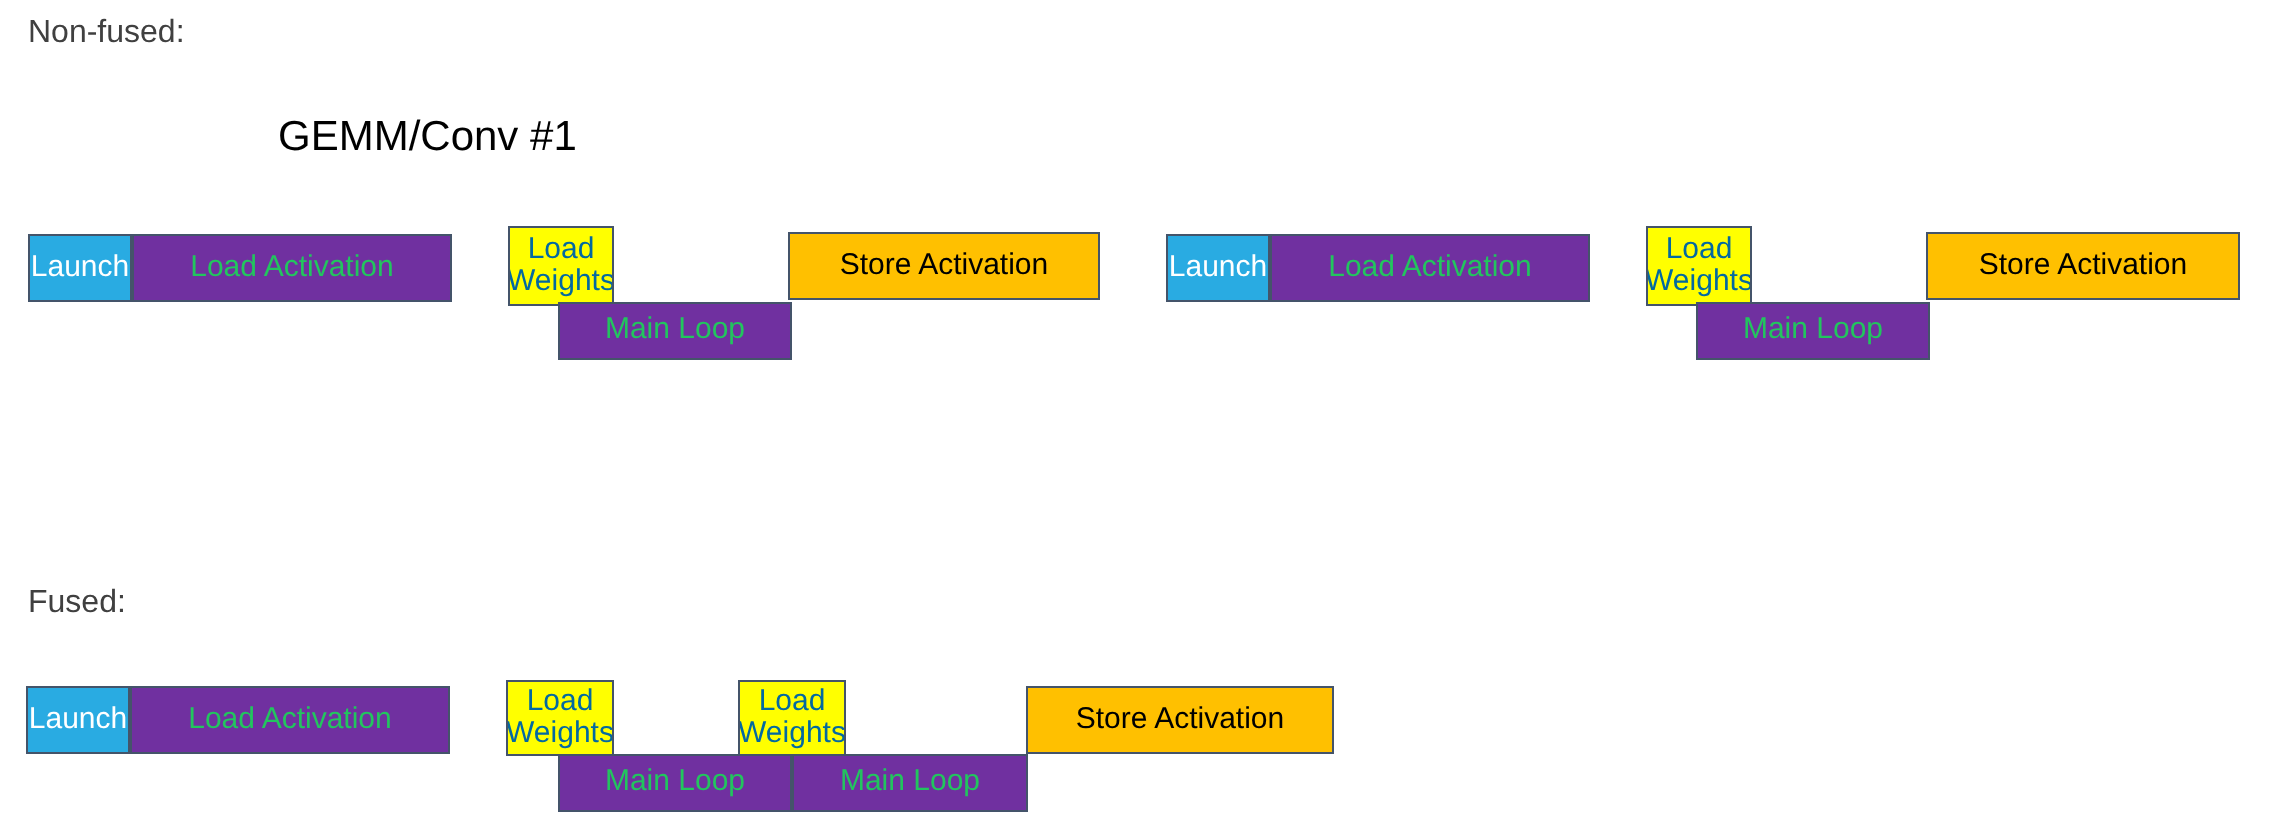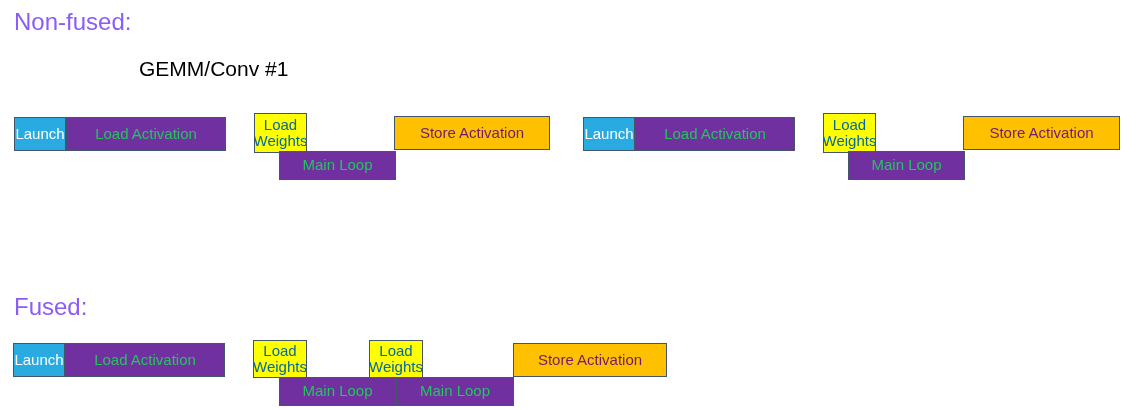--- a/index.html
+++ b/index.html
@@ -10,22 +10,22 @@
   }
   .canvas {
     position: relative;
     width: 1137px;
     height: 410px;
     background: var(--background, #ffffff);
     overflow: hidden;
   }
   .section-label {
     position: absolute;
-    font-size: 24px;
-    color: #8b5cf6;
+    font-size: 16px;
+    color: #404040;
     white-space: nowrap;
   }
   .group-title {
     position: absolute;
     font-size: 21px;
     color: #000000;
     white-space: nowrap;
   }
   .bar {
     position: absolute;
@@ -36,21 +36,21 @@
     justify-content: center;
     text-align: center;
     font-size: 15px;
     line-height: 1.1;
     padding: 0 1px;
     overflow: hidden;
   }
   .bar.cyan   { background: var(--launch, #29ABE2);          color: #ffffff; }
   .bar.purple { background: var(--load_activation, #7030A0); color: #22c55e; }
   .bar.yellow { background: var(--load_weights, #FFFF00);    color: #0369a1; margin-left: 28px; }
-  .bar.orange { background: var(--store_activation, #FFC000);color: #701a75; }
+  .bar.orange { background: var(--store_activation, #FFC000);color: #000000; }
 </style>
 </head>
 <body>
 
 <div class="canvas">
 
   <div class="section-label" style="left:14px; top:8px;">Non-fused:</div>
 
   <div class="group-title" style="left:139px; top:57px; width:270px;">GEMM/Conv #1</div>
 

